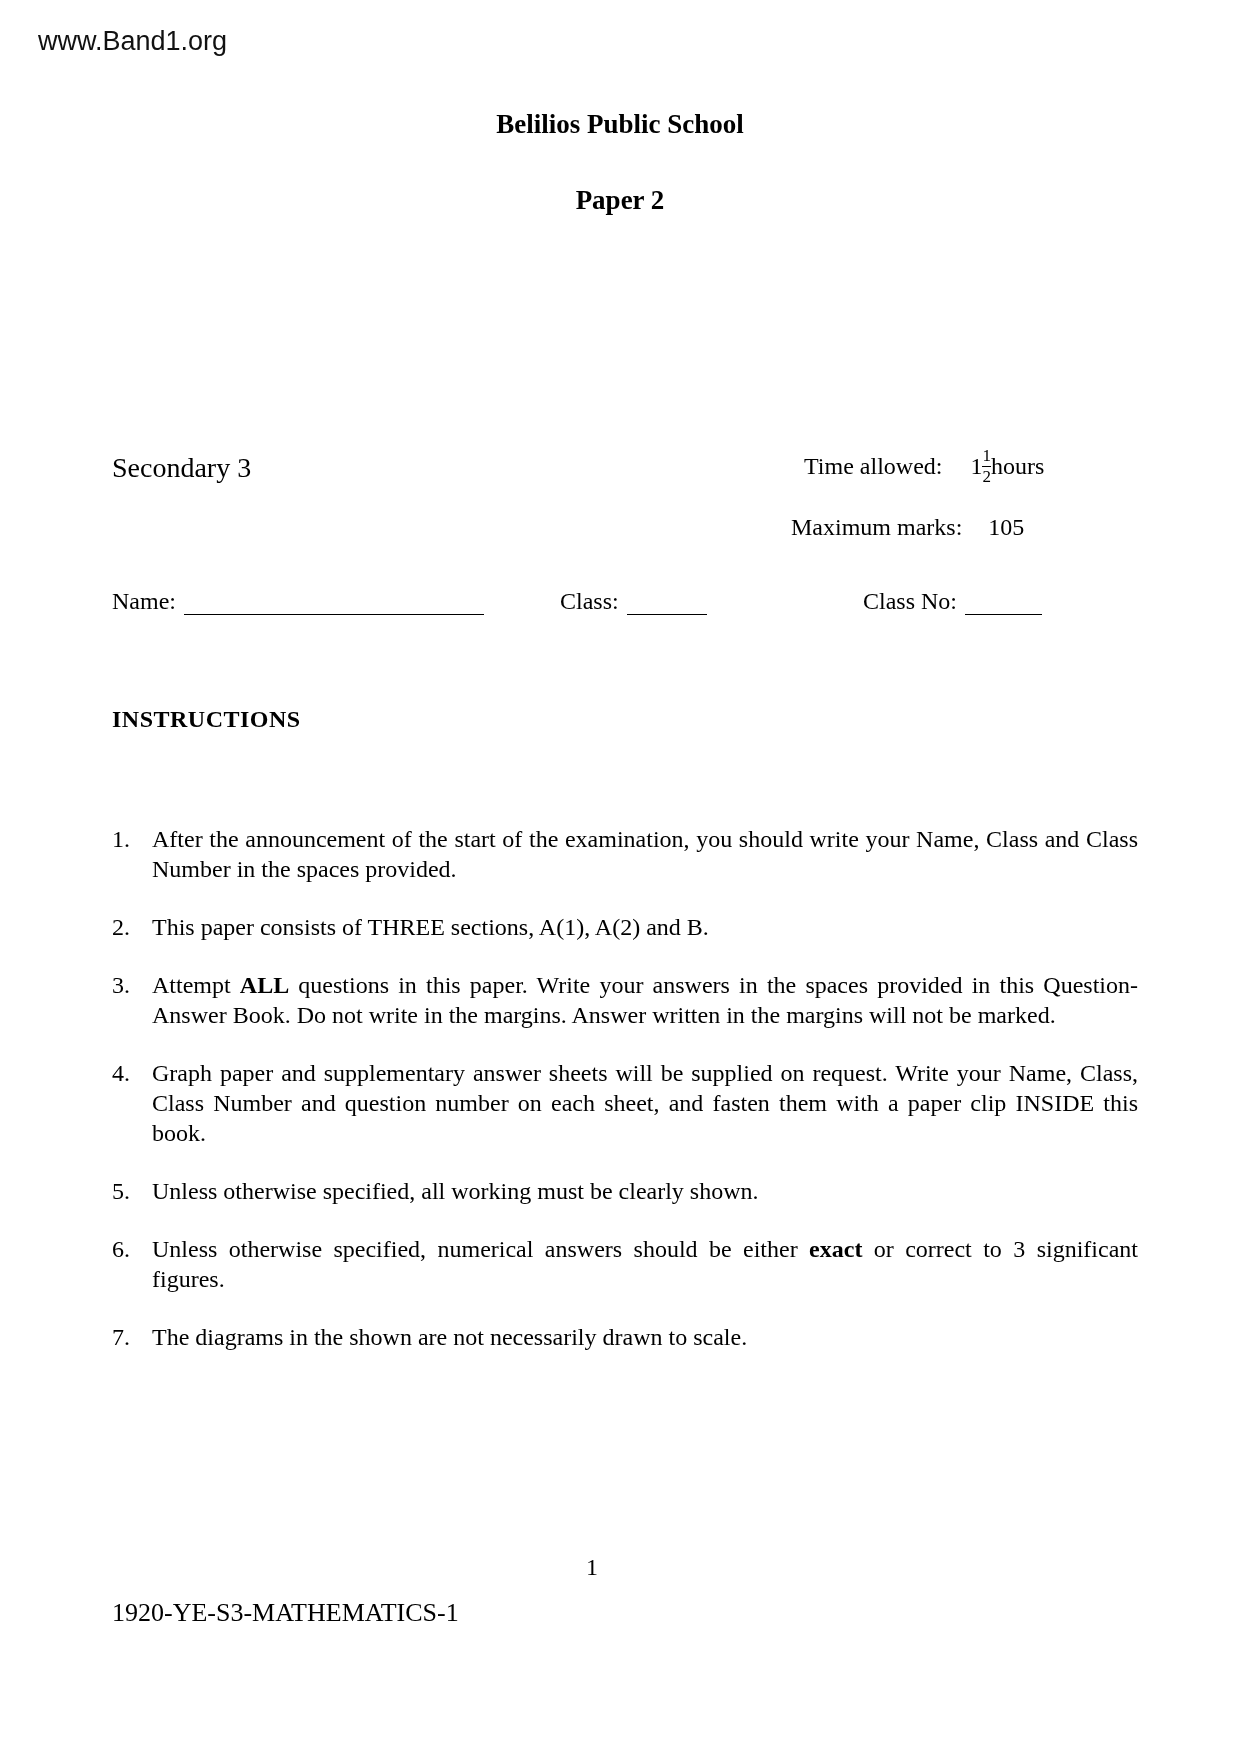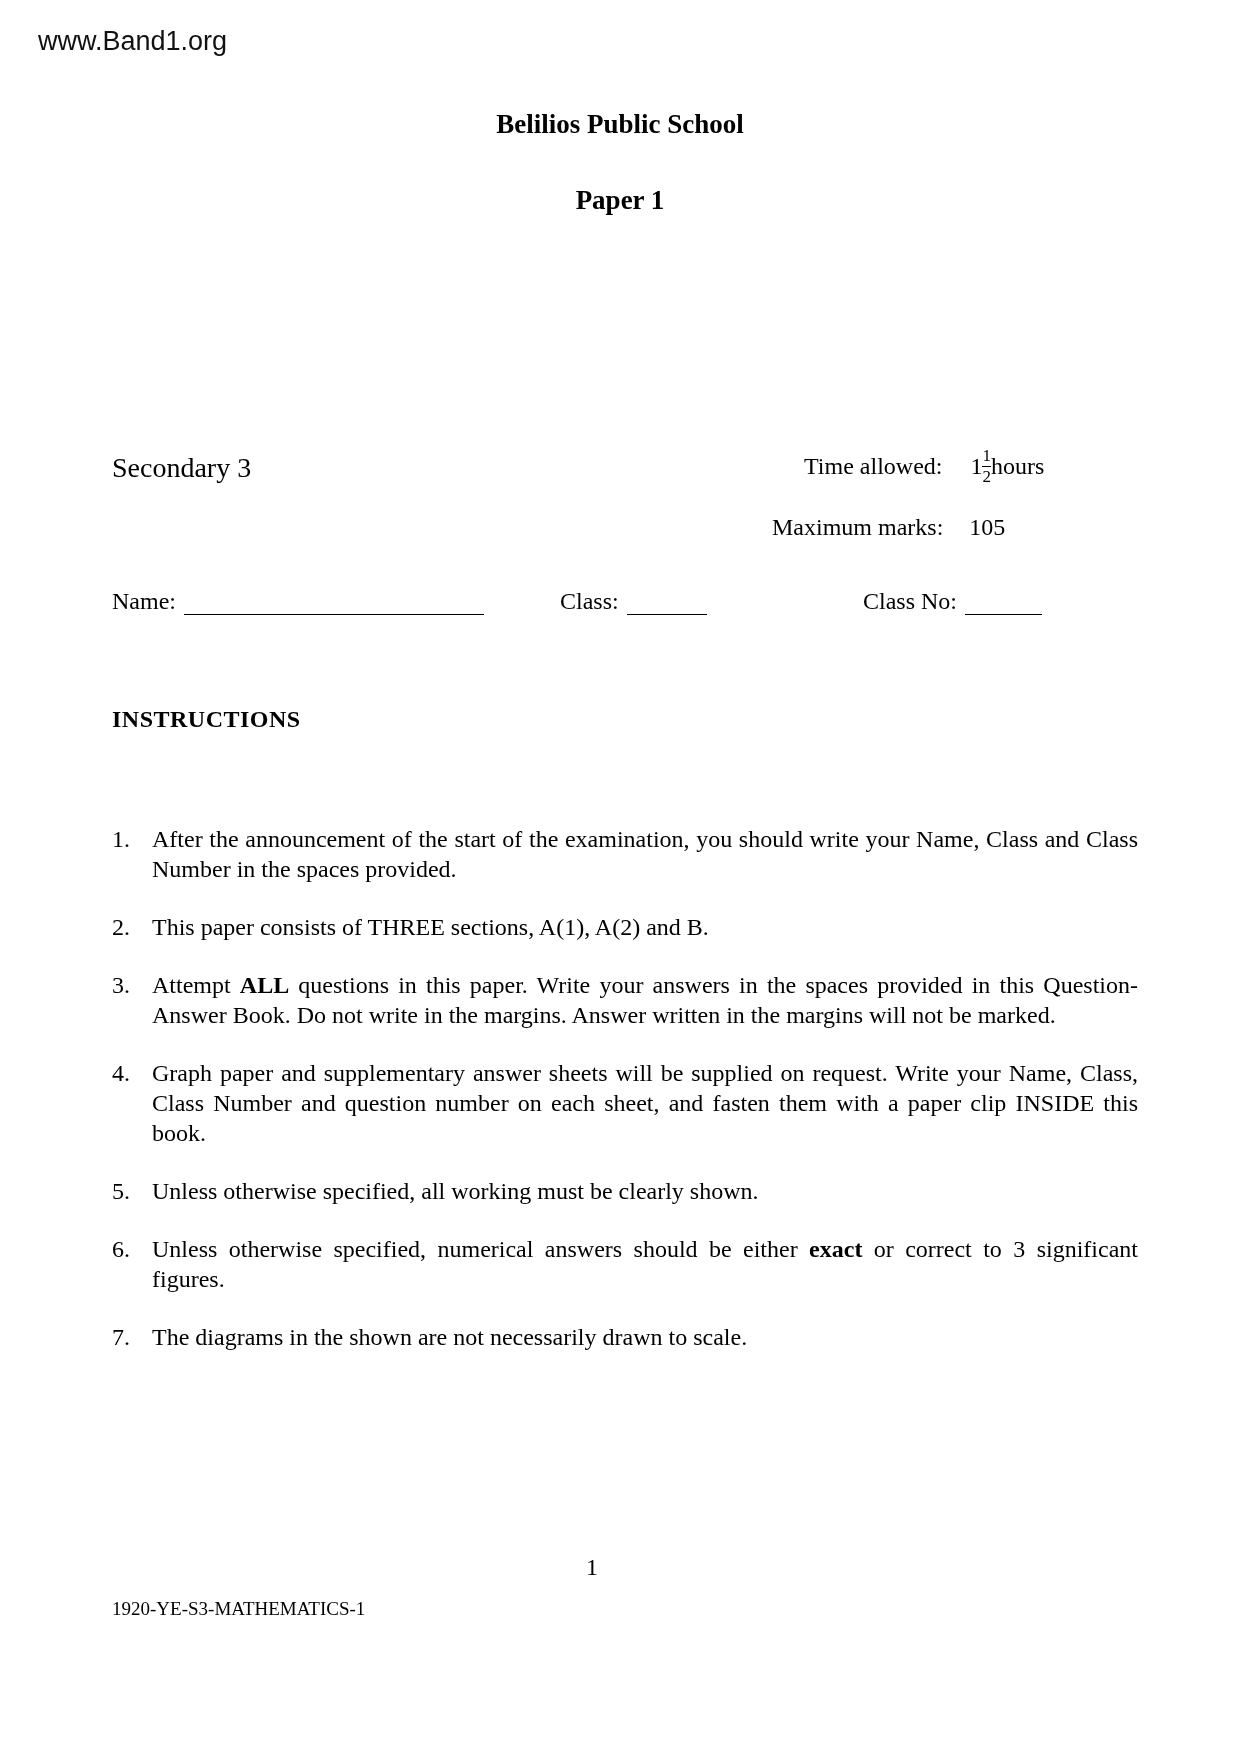--- a/index.html
+++ b/index.html
@@ -55,21 +55,21 @@
   .frac {
     display: inline-flex;
     flex-direction: column;
     text-align: center;
     font-size: 17px;
     line-height: 1.15;
   }
   .frac .den { border-top: 1.5px solid #000; }
   .marks-row {
     position: absolute;
-    left: 772px;
+    left: 791px;
     top: 514px;
     font-size: 24px;
   }
   .marks-row .value { margin-left: 26px; }
   .fields-row {
     position: absolute;
     left: 0;
     top: 588px;
     width: 100%;
     font-size: 24px;
@@ -119,33 +119,33 @@
   .page-number {
     position: absolute;
     left: 586px;
     top: 1554px;
     font-size: 24px;
   }
   .footer-code {
     position: absolute;
     left: 112px;
     top: 1598px;
-    font-size: 19px;
+    font-size: 26px;
   }
 </style>
 </head>
 <body>
 
 <div id="page">
 
   <div class="watermark">www.Band1.org</div>
 
   <div class="title-block">
     <div class="title-line">Belilios Public School</div>
-    <div class="title-line">Paper 1</div>
+    <div class="title-line">Paper 2</div>
   </div>
 
   <div class="info-level">Secondary 3</div>
 
   <div class="time-row">
     <span class="label">Time allowed:</span>
     <span class="mixed-number">
       <span>1</span>
         <span class="frac">
           <span class="num">1</span>

